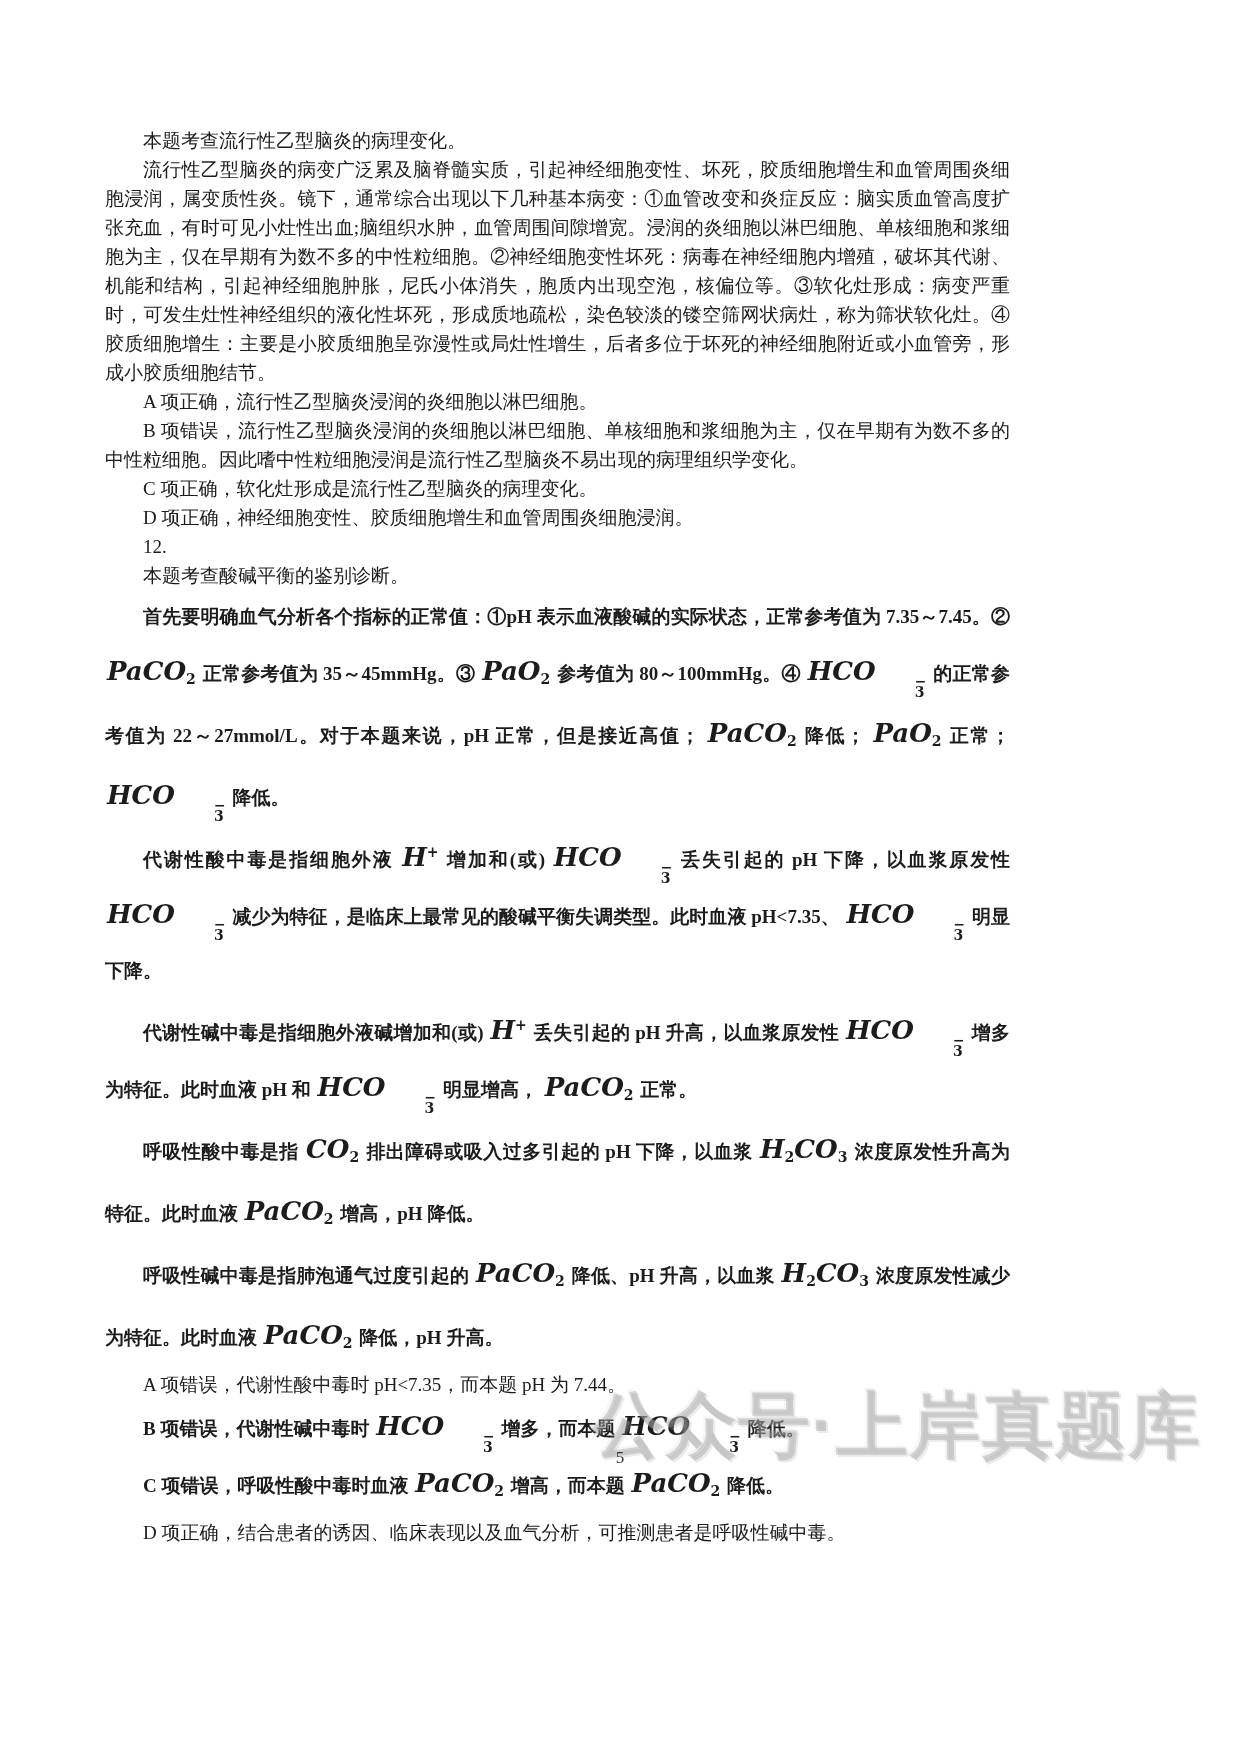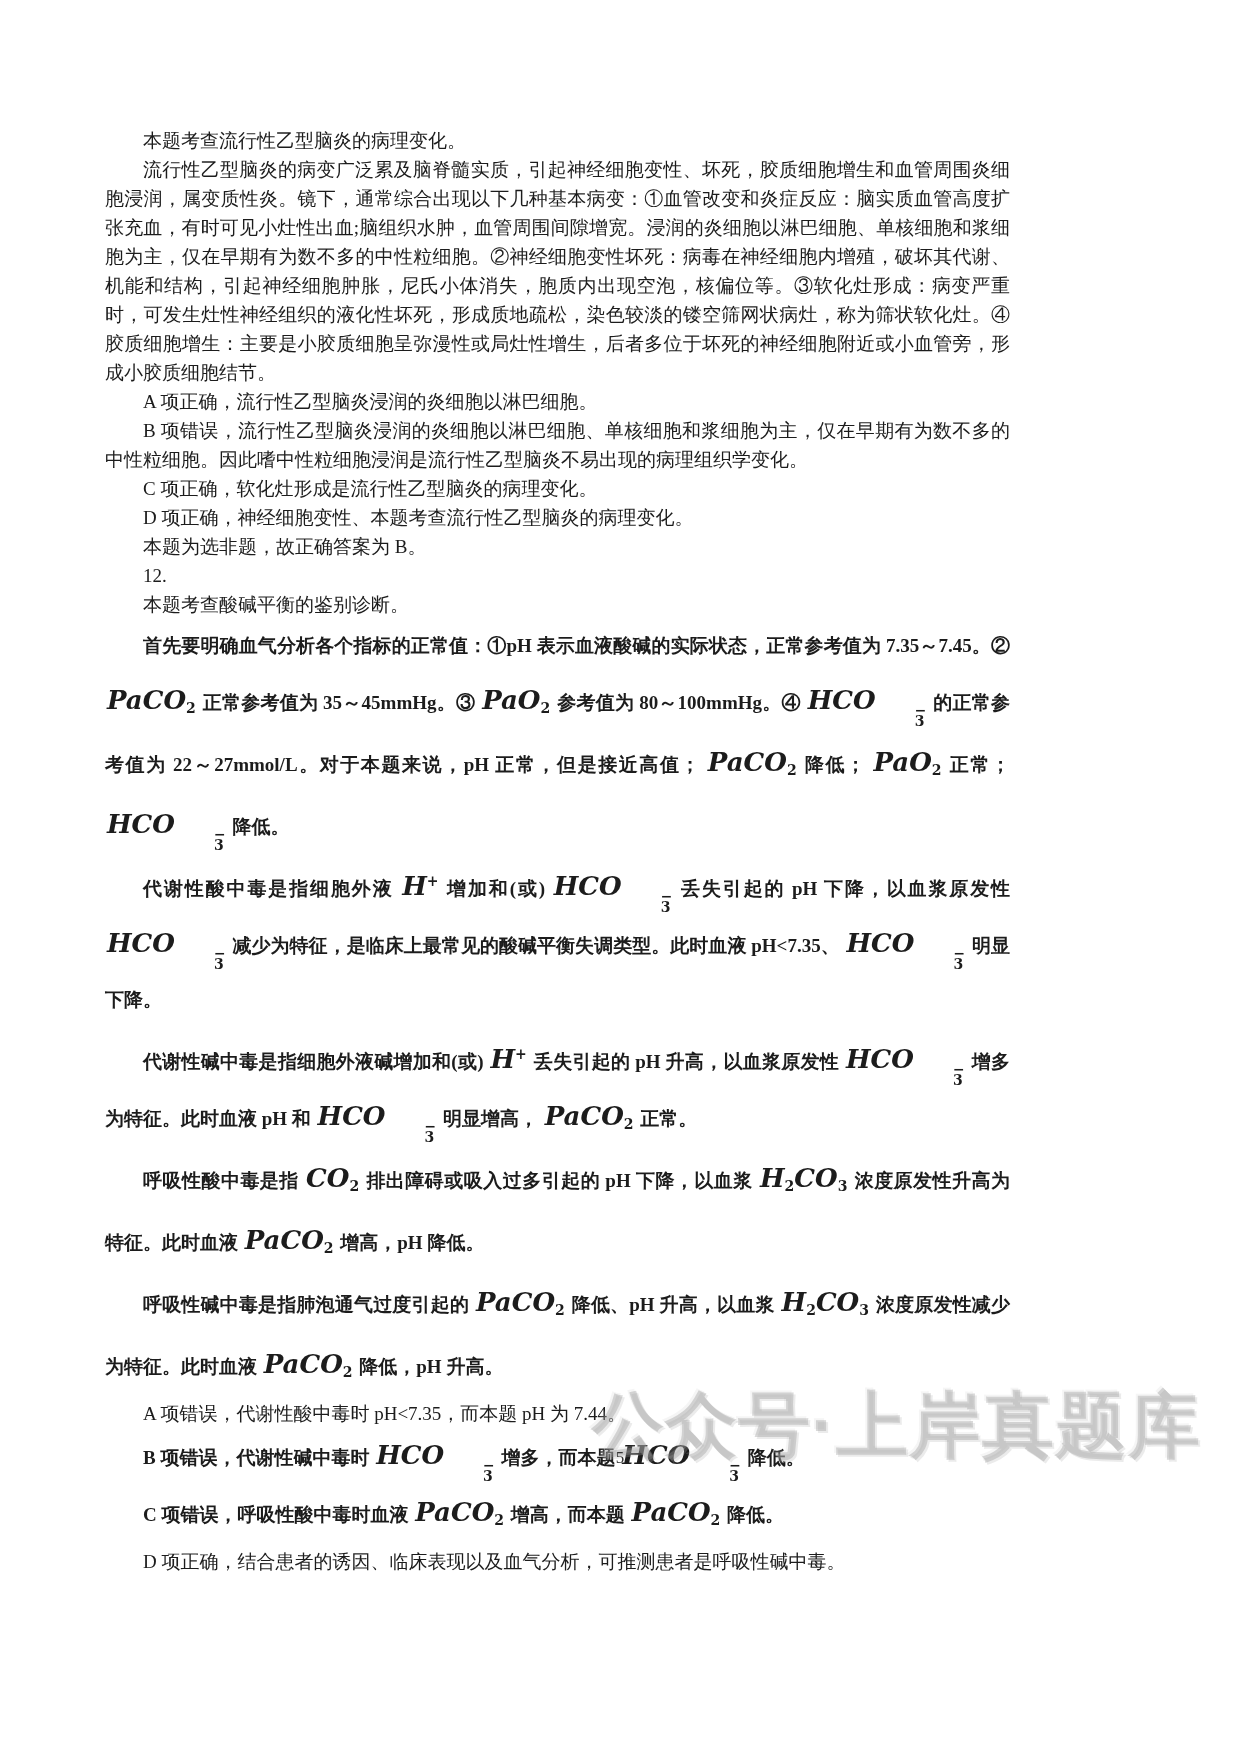--- a/index.html
+++ b/index.html
@@ -81,22 +81,21 @@
 </head>
 <body>
 
 <div class="page">
   <div class="doc-body">
       <p class="para">本题考查流行性乙型脑炎的病理变化。</p>
       <p class="para">流行性乙型脑炎的病变广泛累及脑脊髓实质，引起神经细胞变性、坏死，胶质细胞增生和血管周围炎细胞浸润，属变质性炎。镜下，通常综合出现以下几种基本病变：①血管改变和炎症反应：脑实质血管高度扩张充血，有时可见小灶性出血;脑组织水肿，血管周围间隙增宽。浸润的炎细胞以淋巴细胞、单核细胞和浆细胞为主，仅在早期有为数不多的中性粒细胞。②神经细胞变性坏死：病毒在神经细胞内增殖，破坏其代谢、机能和结构，引起神经细胞肿胀，尼氏小体消失，胞质内出现空泡，核偏位等。③软化灶形成：病变严重时，可发生灶性神经组织的液化性坏死，形成质地疏松，染色较淡的镂空筛网状病灶，称为筛状软化灶。④胶质细胞增生：主要是小胶质细胞呈弥漫性或局灶性增生，后者多位于坏死的神经细胞附近或小血管旁，形成小胶质细胞结节。</p>
       <p class="para">A 项正确，流行性乙型脑炎浸润的炎细胞以淋巴细胞。</p>
       <p class="para">B 项错误，流行性乙型脑炎浸润的炎细胞以淋巴细胞、单核细胞和浆细胞为主，仅在早期有为数不多的中性粒细胞。因此嗜中性粒细胞浸润是流行性乙型脑炎不易出现的病理组织学变化。</p>
       <p class="para">C 项正确，软化灶形成是流行性乙型脑炎的病理变化。</p>
-      <p class="para">D 项正确，神经细胞变性、本题考查流行性乙型脑炎的病理变化。</p>
-      <p class="para">本题为选非题，故正确答案为 B。</p>
+      <p class="para">D 项正确，神经细胞变性、胶质细胞增生和血管周围炎细胞浸润。</p>
       <p class="para">12.</p>
       <p class="para">本题考查酸碱平衡的鉴别诊断。</p>
       <p class="para spaced">首先要明确血气分析各个指标的正常值：①pH 表示血液酸碱的实际状态，正常参考值为 7.35～7.45。② <span class="math">PaCO<sub>2</sub></span> 正常参考值为 35～45mmHg。③ <span class="math">PaO<sub>2</sub></span> 参考值为 80～100mmHg。④ <span class="math">HCO<span class="stack">
             <span>−</span>
             <span>3</span>
           </span></span> 的正常参考值为 22～27mmol/L。对于本题来说，pH 正常，但是接近高值； <span class="math">PaCO<sub>2</sub></span> 降低； <span class="math">PaO<sub>2</sub></span> 正常； <span class="math">HCO<span class="stack">
             <span>−</span>
             <span>3</span>
           </span></span> 降低。</p>
       <p class="para spaced">代谢性酸中毒是指细胞外液 <span class="math">H<sup>+</sup></span> 增加和(或) <span class="math">HCO<span class="stack">

